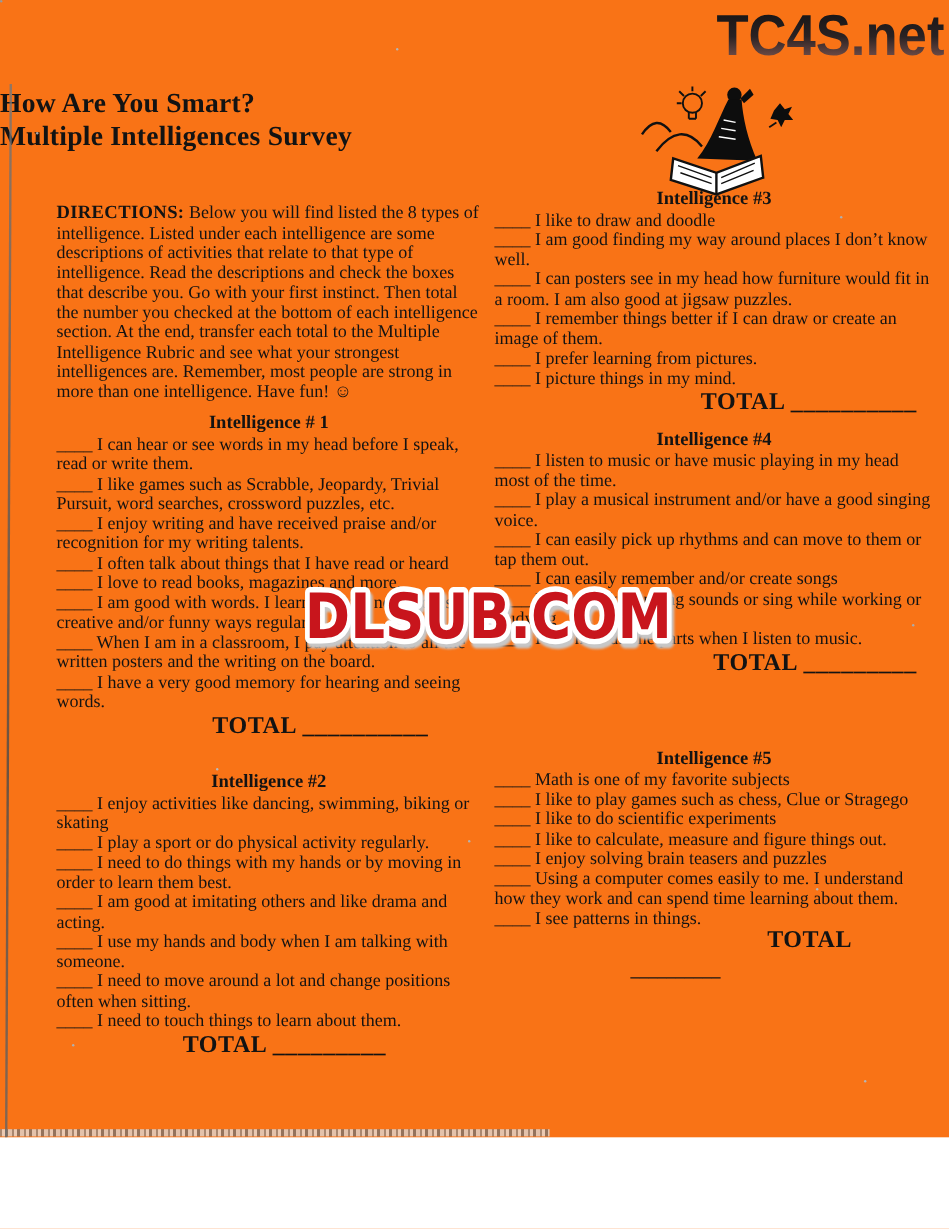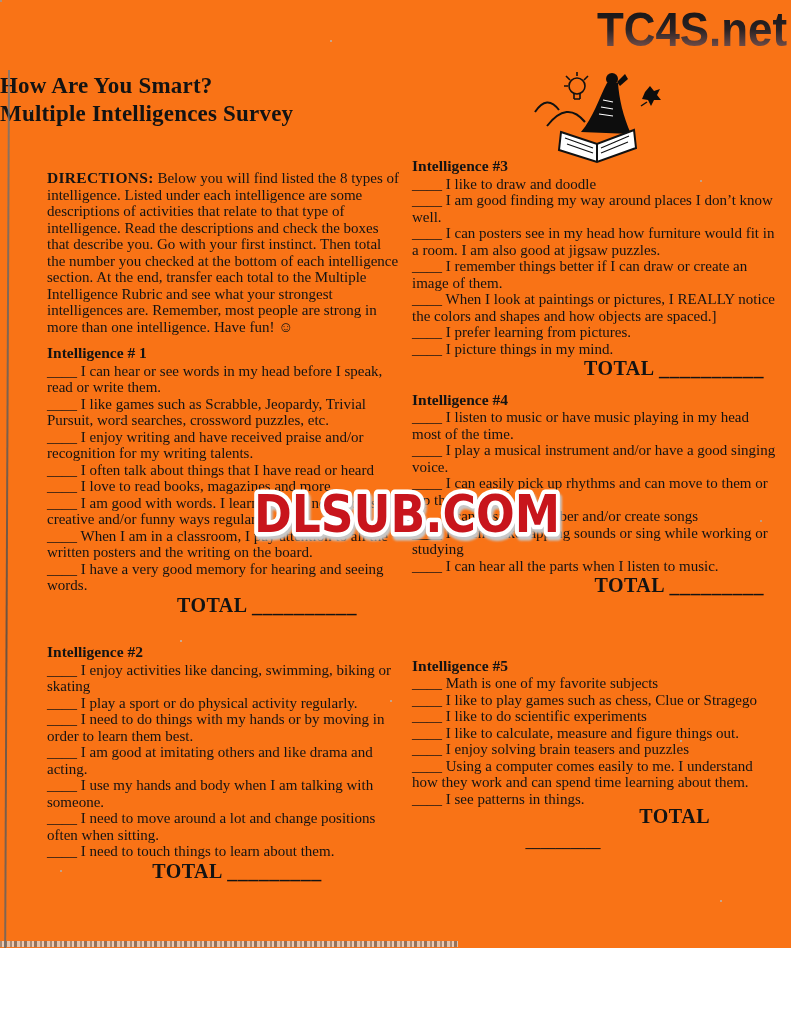--- a/index.html
+++ b/index.html
@@ -19,21 +19,21 @@
            filter:drop-shadow(2px 4px 1px #c7c7c7); }
   .traders { position:absolute; left:466px; top:958px; width:325px; height:62px;
              filter:drop-shadow(1px 2px 0 #e3b7b7); }
   .page-num { position:absolute; left:398px; top:991px; font-weight:normal; font-size:17px; }
   
   .col { position:absolute; font-size:15px; line-height:16.5px; }
   .col-left  { left:47px;  top:170px; width:354px; }
   .col-right { left:412px; top:158px; width:366px; }
   .directions { margin:0 0 10px 0; }
   .directions b { font-size:15.5px; letter-spacing:0.3px; }
-  .sec-heading { text-align:left; font-weight:bold; font-size:15.5px; margin:0 0 1px 0; }
+  .sec-heading { text-align:center; font-weight:bold; font-size:15.5px; margin:0 0 1px 0; }
   .item { margin:0; }
   .total { font-weight:bold; font-size:20px; margin-top:3px; letter-spacing:0.5px; }
   .sec-0 { margin-top:8px; }
   .sec-1 { margin-top:31px; }
   .sec-3 { margin-top:15px; }
   .sec-4 { margin-top:64px; }
   .sec-0 .total { text-align:right; padding-right:44px; }
   .sec-1 .total { text-align:center; padding-left:26px; }
   .sec-2 .total, .sec-3 .total { text-align:right; padding-right:14px; }
   .sec-4 .total { text-align:right; padding-right:68px; margin-top:1px; }
@@ -136,21 +136,20 @@
   </div>
 
   <div class="col col-right">
     <div>
         <div class="section sec-2">
           <div class="sec-heading">Intelligence #3</div>
           <p class="item">____ I like to draw and doodle</p>
           <p class="item">____ I am good finding my way around places I don’t know well.</p>
           <p class="item">____ I can posters see in my head how furniture would fit in a room. I am also good at jigsaw puzzles.</p>
           <p class="item">____ I remember things better if I can draw or create an image of them.</p>
-          <p class="item">____ When I look at paintings or pictures, I REALLY notice the colors and shapes and how objects are spaced.]</p>
           <p class="item">____ I prefer learning from pictures.</p>
           <p class="item">____ I picture things in my mind.</p>
           <div class="total"><span class="total-label">TOTAL</span><span class="total-blank"> __________</span></div>
         </div>
         <div class="section sec-3">
           <div class="sec-heading">Intelligence #4</div>
           <p class="item">____ I listen to music or have music playing in my head most of the time.</p>
           <p class="item">____ I play a musical instrument and/or have a good singing voice.</p>
           <p class="item">____ I can easily pick up rhythms and can move to them or tap them out.</p>
           <p class="item">____ I can easily remember and/or create songs</p>

